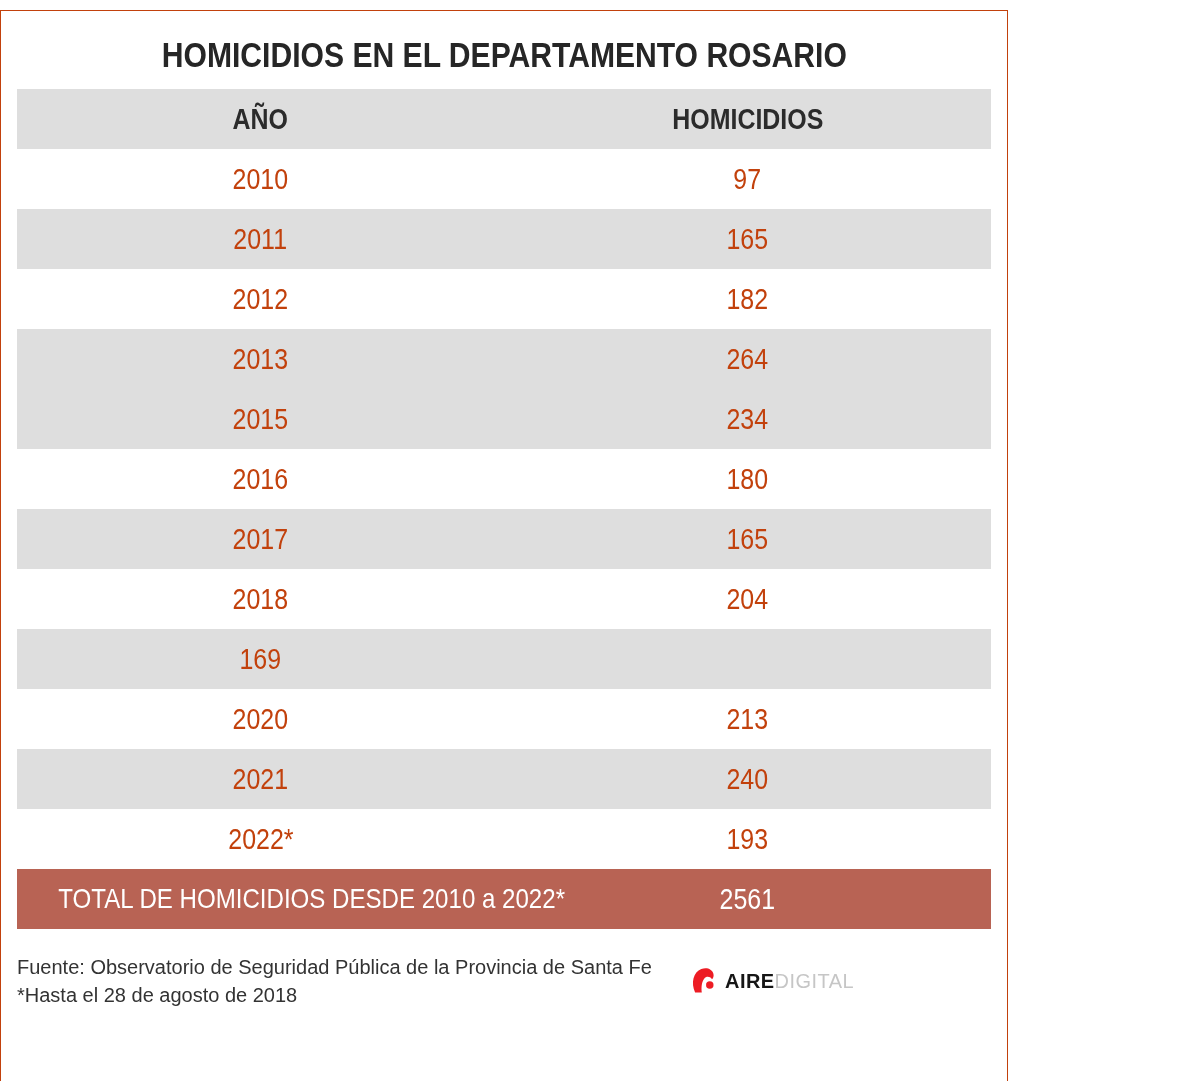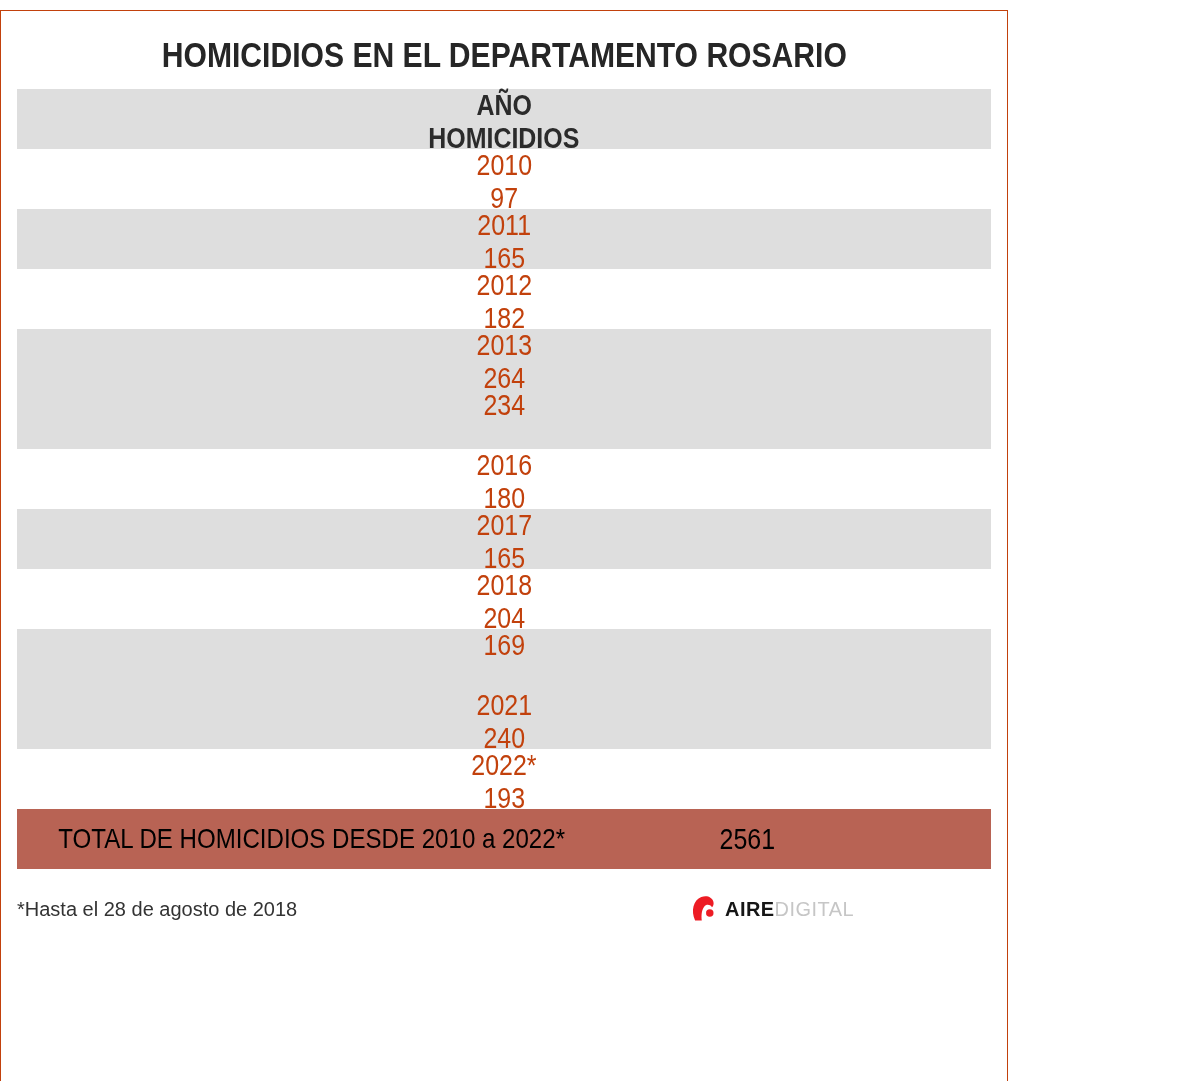--- a/index.html
+++ b/index.html
@@ -19,31 +19,31 @@
     margin: 0;
     padding-top: 24px;
     height: 54px;
     text-align: center;
     font-size: 35px;
     font-weight: bold;
     color: #262626;
     letter-spacing: 0px;
   }
   .table { margin: 0 16px; }
-  .trow { display: flex; height: 60px; align-items: center; flex-direction: column; }
+  .trow { display: flex; height: 60px; align-items: center; }
   .trow.gray { background: #dedede; }
   .cell {
     width: 50%;
     text-align: center;
     font-size: 29px;
     color: #c2410c;
   }
   .header .cell { font-weight: bold; color: #2b2b2b; }
   .total-row { display: flex; height: 60px; align-items: center; background: #b86354; }
-  .total-row .cell { color: #000000; }
+  .total-row .cell { color: #ffffff; }
   .total-row .label-cell { font-size: 28px; }
   .footer {
     display: flex;
     justify-content: space-between;
     align-items: center;
     padding: 24px 16px 0 16px;
   }
   .source-block { font-size: 20px; color: #333333; line-height: 28px; }
   .logo { display: flex; align-items: center; margin-right: 130px; }
   .logo svg { display: block; margin-right: 5px; }
@@ -75,55 +75,61 @@
         </div>
         <div class="trow">
           <div class="cell"><span class="cond">2012</span></div>
           <div class="cell"><span class="cond">182</span></div>
         </div>
         <div class="trow gray">
           <div class="cell"><span class="cond">2013</span></div>
           <div class="cell"><span class="cond">264</span></div>
         </div>
         <div class="trow gray">
+          <div class="cell"><span class="cond">2015</span></div>
           <div class="cell"><span class="cond">234</span></div>
         </div>
         <div class="trow">
           <div class="cell"><span class="cond">2016</span></div>
           <div class="cell"><span class="cond">180</span></div>
         </div>
         <div class="trow gray">
           <div class="cell"><span class="cond">2017</span></div>
           <div class="cell"><span class="cond">165</span></div>
         </div>
         <div class="trow">
           <div class="cell"><span class="cond">2018</span></div>
           <div class="cell"><span class="cond">204</span></div>
         </div>
         <div class="trow gray">
           <div class="cell"><span class="cond">169</span></div>
+        </div>
+        <div class="trow">
+          <div class="cell"><span class="cond">2020</span></div>
+          <div class="cell"><span class="cond">213</span></div>
         </div>
         <div class="trow gray">
           <div class="cell"><span class="cond">2021</span></div>
           <div class="cell"><span class="cond">240</span></div>
         </div>
         <div class="trow">
           <div class="cell"><span class="cond">2022*</span></div>
           <div class="cell"><span class="cond">193</span></div>
         </div>
       </div>
 
     <div class="total-row">
       <div class="cell label-cell"><span class="cond">TOTAL DE HOMICIDIOS DESDE 2010 a 2022*</span></div>
       <div class="cell"><span class="cond">2561</span></div>
     </div>
   </div>
 
   <div class="footer">
     <div class="source-block">
+      <div>Fuente: Observatorio de Seguridad Pública de la Provincia de Santa Fe</div>
       <div>*Hasta el 28 de agosto de 2018</div>
     </div>
     <div class="logo">
       <svg width="32" height="32" viewBox="0 0 36 36" aria-hidden="true">
         <path d="M8 31 C 3 20, 6 8, 15 4.5 C 21 2.2, 27 4.5, 28.5 9.5 C 29.3 12.2, 28.6 14.5, 27 16
                  C 24.5 12.5, 20.5 12.5, 18.2 15.5 C 15.5 19, 14.8 25, 15.5 31 Z" fill="#ed1c24"></path>
         <circle cx="24.5" cy="22.5" r="4.2" fill="#ed1c24"></circle>
       </svg>
       <span class="logo-text"><span class="brand-bold">AIRE</span><span class="brand-light">DIGITAL</span></span>
     </div>

